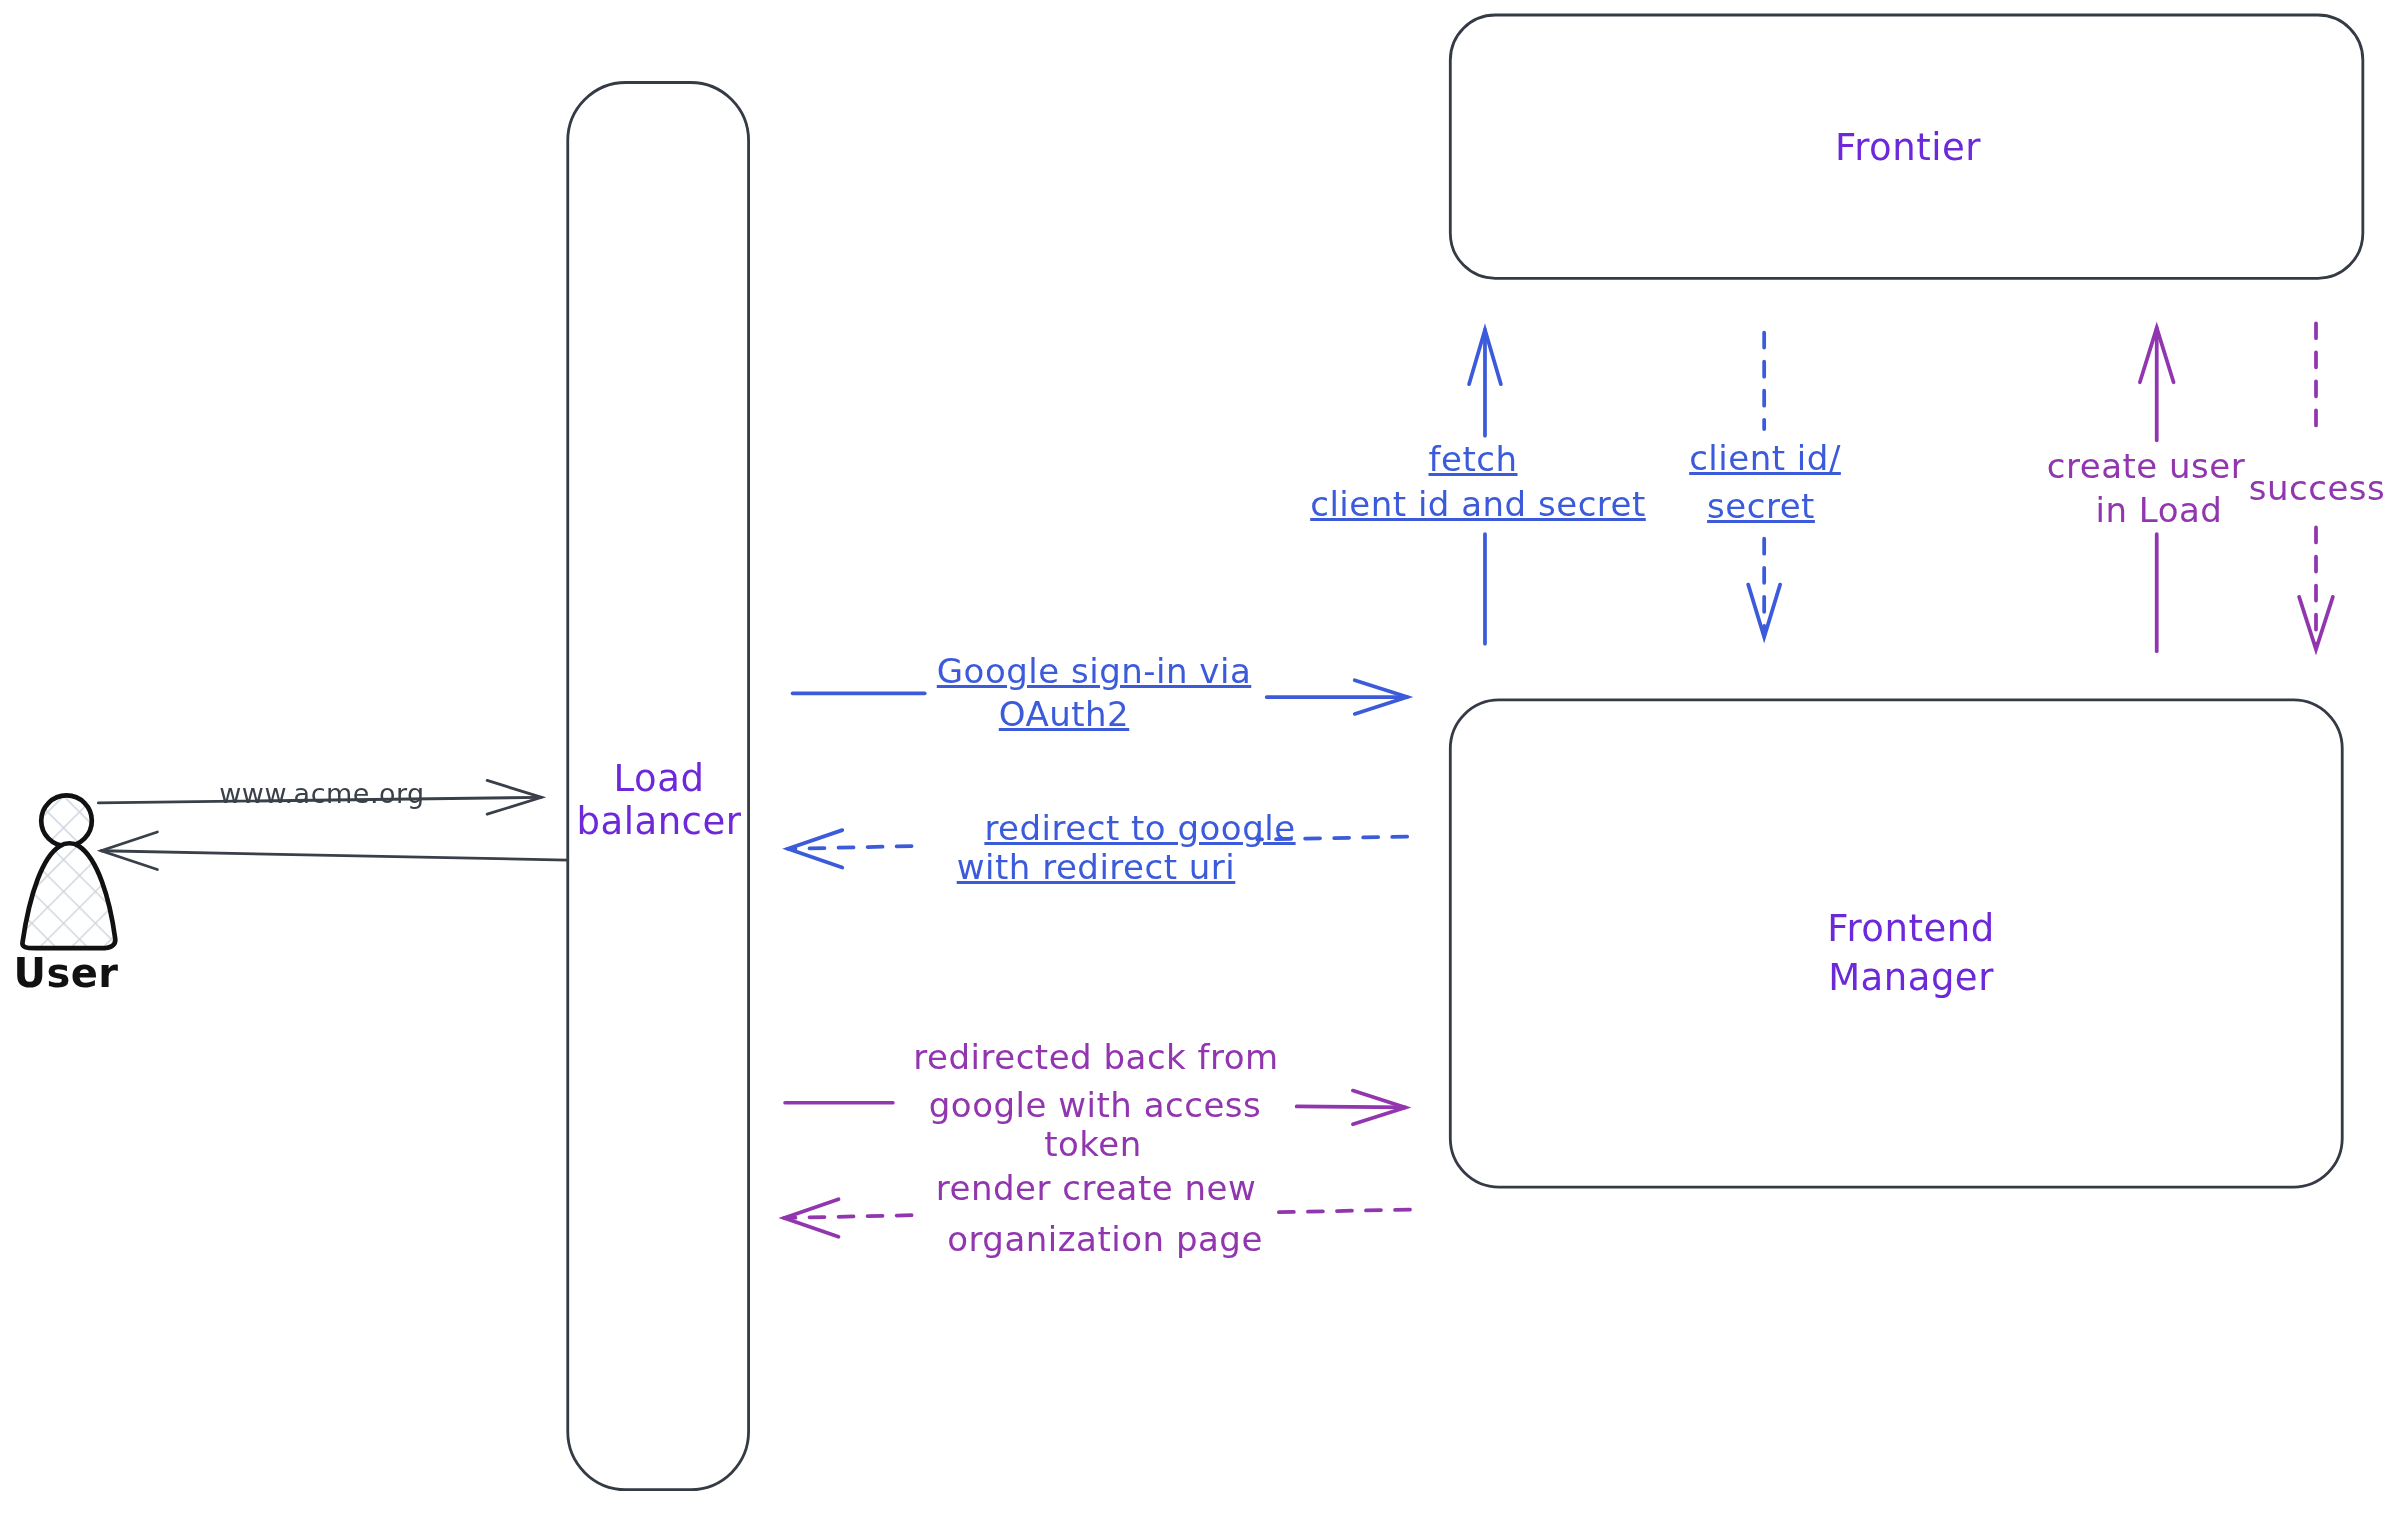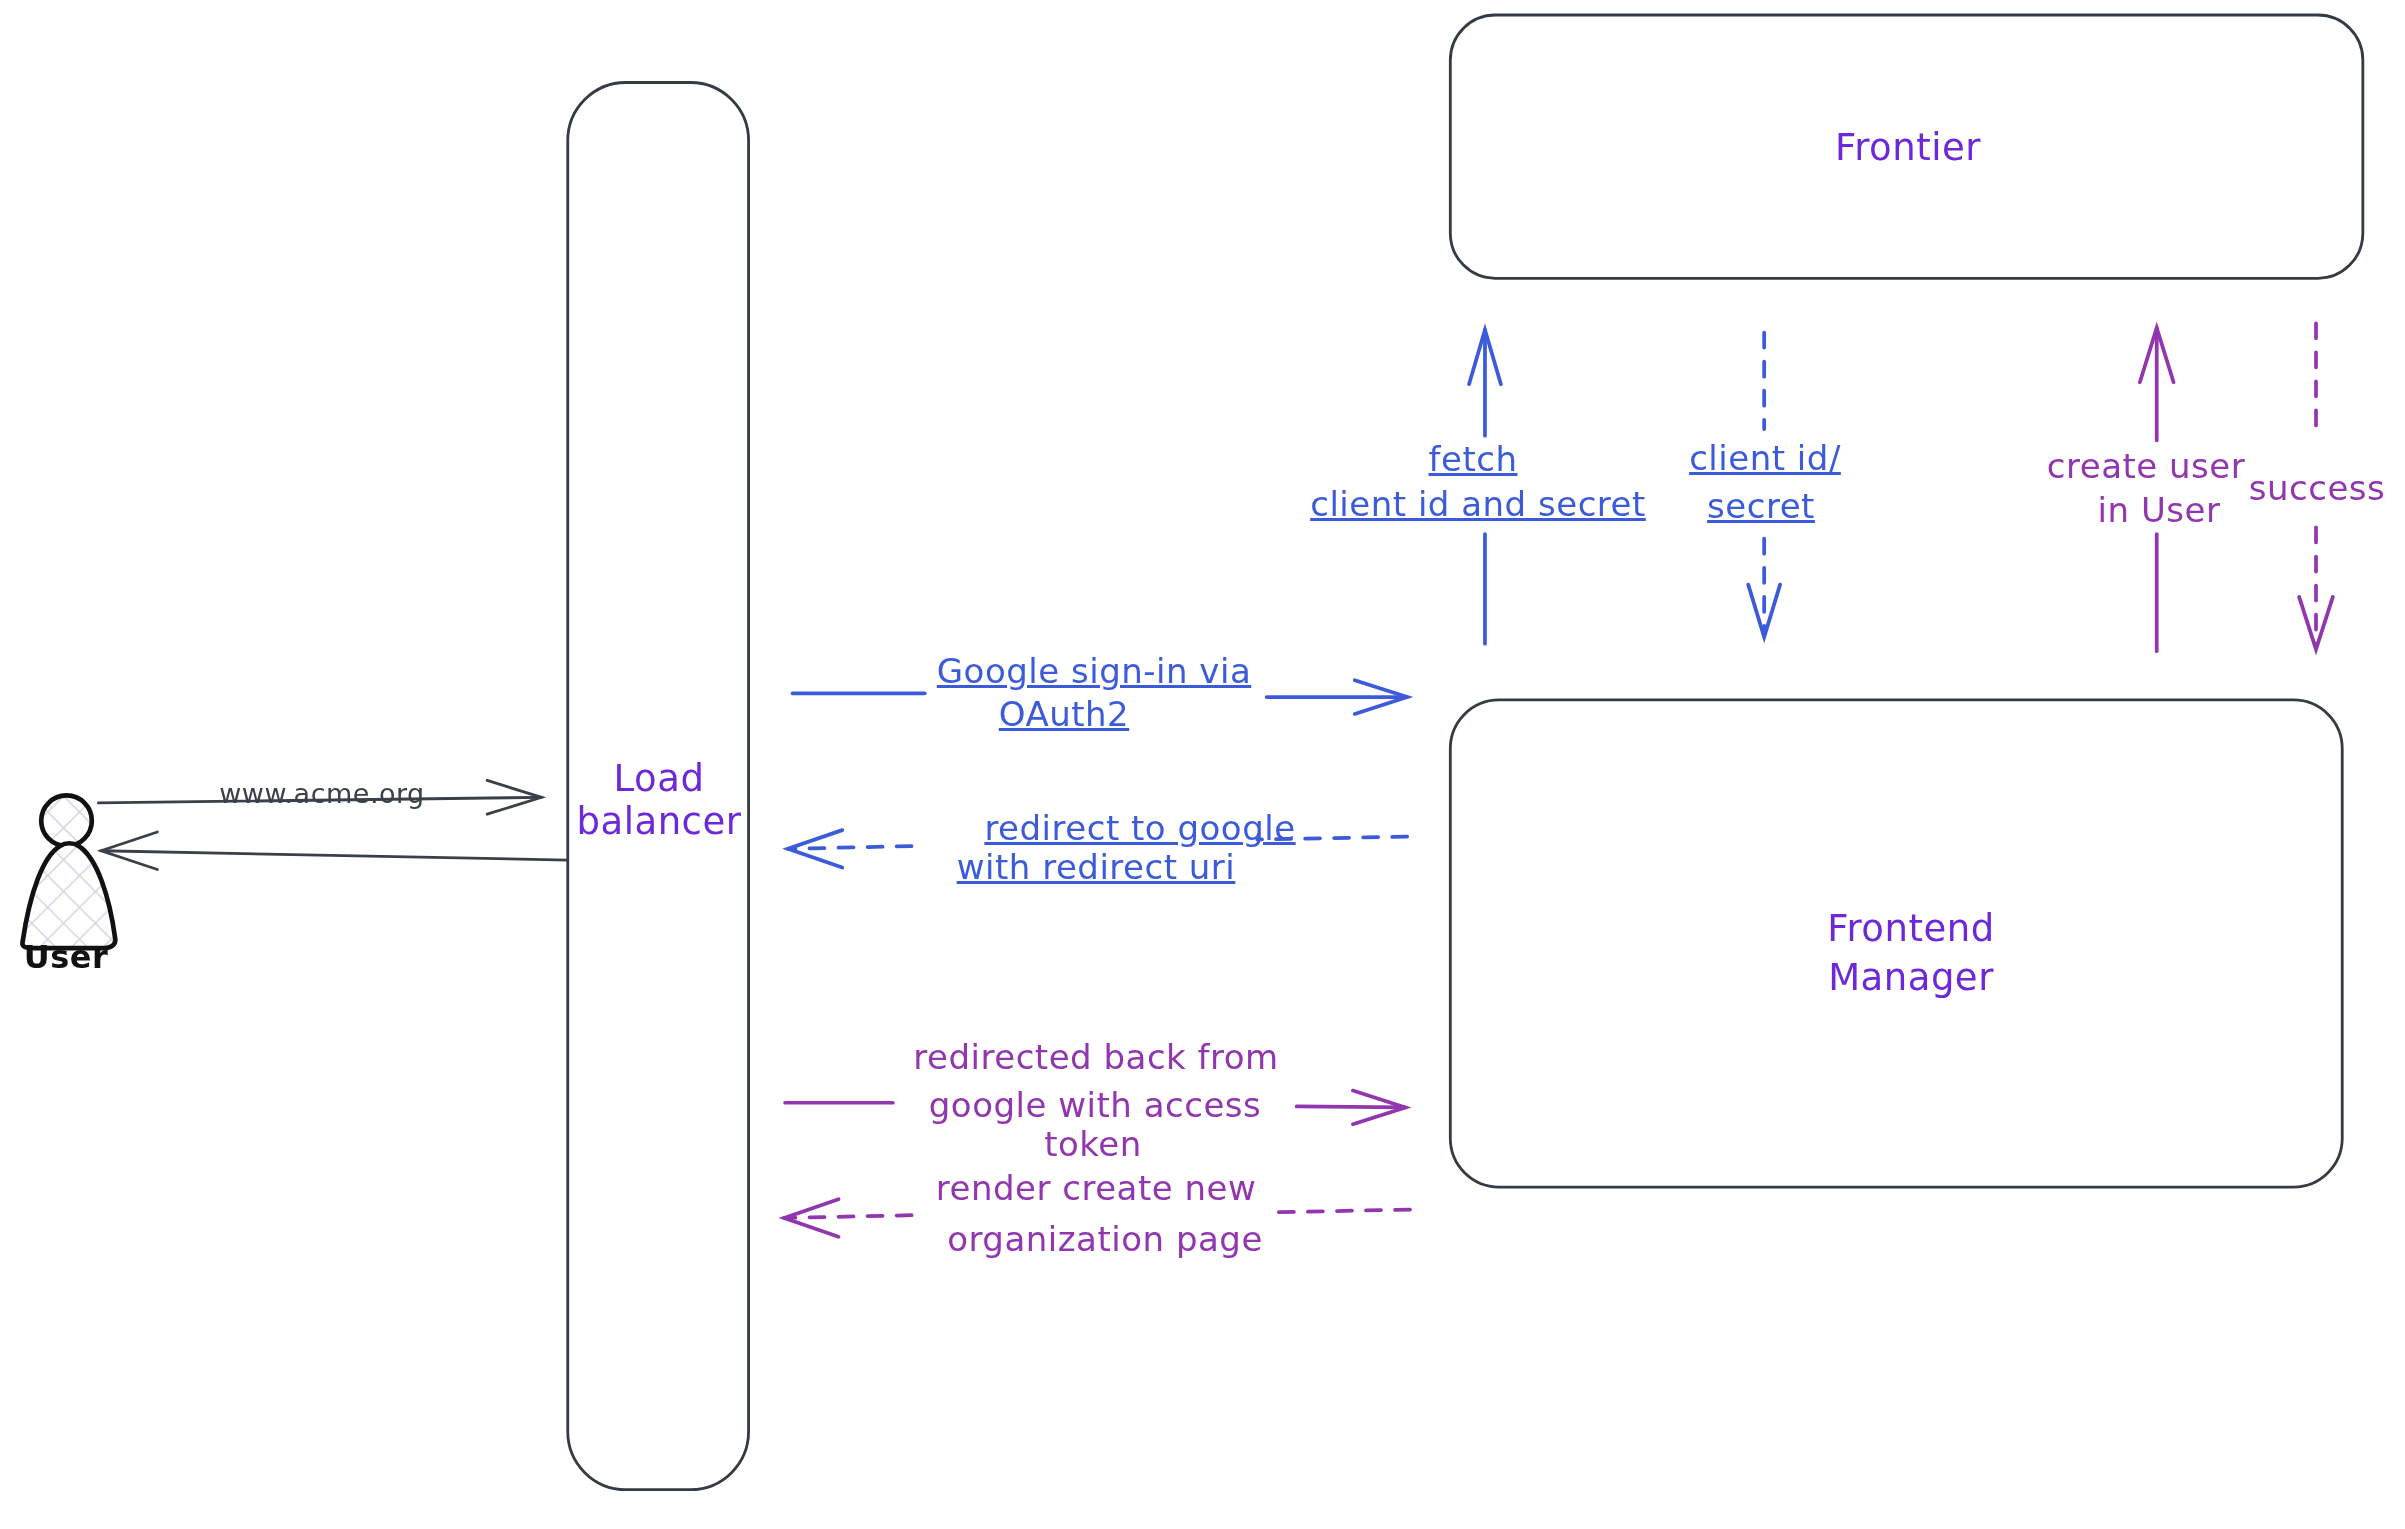--- a/index.html
+++ b/index.html
@@ -19,21 +19,21 @@
     font-size:34px;
     font-weight:500;
     pointer-events:none;
   }
   .lbl.dark{color:#3a4049;}
   .lbl.black{color:#111111;font-weight:600;}
   .lbl.blue{color:#3b5bdb;text-decoration:underline;}
   .lbl.purple{color:#9236b0;}
   .lbl.node{font-size:37px;color:#6d28d9;}
   .lbl.small{font-size:27px;}
-  .lbl.user{font-size:32px;}
+  .lbl.user{font-size:40px;margin-top:16px;}
 </style>
 </head>
 <body>
 
 <div id="canvas">
 
   <svg id="shapes" width="2405" height="1530" viewBox="0 0 2567 1633">
     <defs>
       <pattern id="crosshatch" width="24" height="24" patternUnits="userSpaceOnUse" patternTransform="rotate(45 0 0)">
         <rect width="24" height="24" fill="#ffffff"></rect>
@@ -137,18 +137,18 @@
   <div class="lbl purple" style="left:1096px;top:1188px;">render create new</div>
   <div class="lbl purple" style="left:1058px;top:1239px;margin-left:47px;">organization page</div>
 
   <div class="lbl blue" style="left:1473px;top:459px;">fetch</div>
   <div class="lbl blue" style="left:1478px;top:504px;">client id and secret</div>
 
   <div class="lbl blue" style="left:1765px;top:458px;">client id/</div>
   <div class="lbl blue" style="left:1761px;top:506px;">secret</div>
 
   <div class="lbl purple" style="left:2146px;top:466px;">create user</div>
-  <div class="lbl purple" style="left:2159px;top:510px;">in User</div>
+  <div class="lbl purple" style="left:2159px;top:510px;">in Load</div>
 
   <div class="lbl purple" style="left:2317px;top:488px;">success</div>
 
 </div>
 
 
 </body></html>

